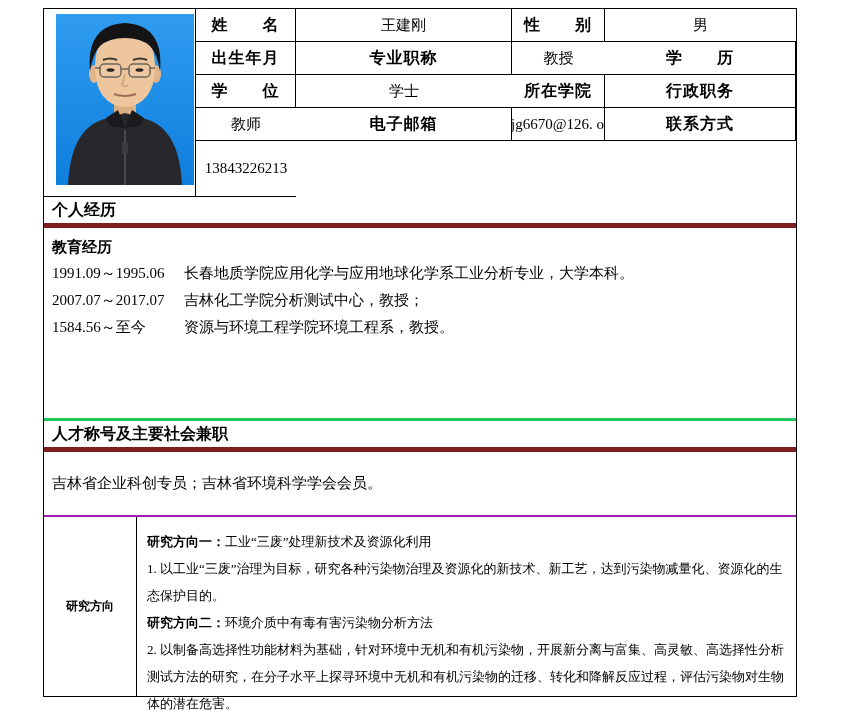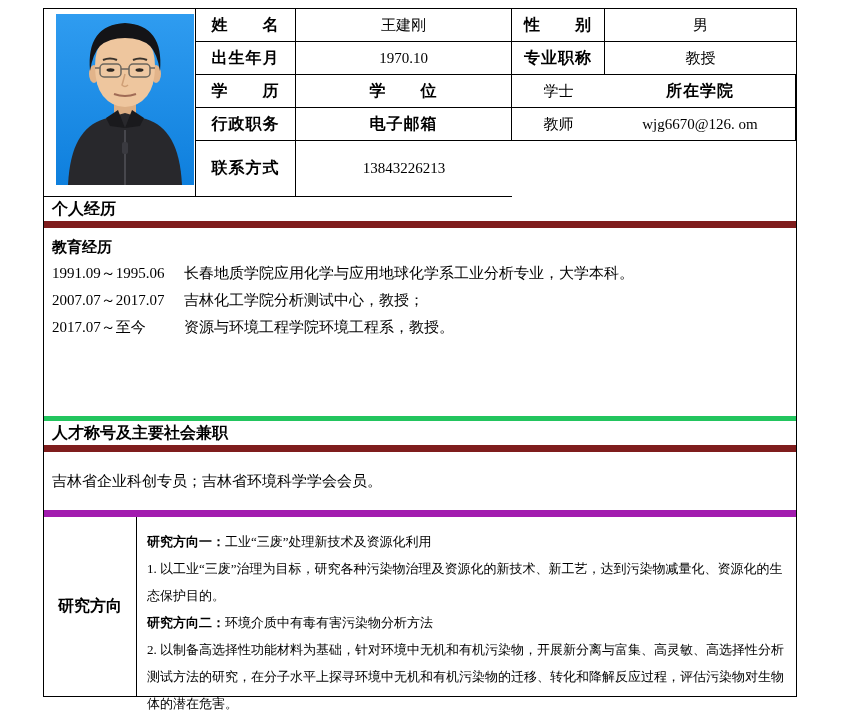--- a/index.html
+++ b/index.html
@@ -27,46 +27,46 @@
   }
   .cell.lastcol { border-right:none; }
   .photo-cell { grid-row:1 / span 5; padding:5px 0 12px 12px; justify-content:flex-start; align-items:flex-start; }
   .flabel {
     font-family:"Liberation Sans","DejaVu Sans",sans-serif;
     font-weight:700; font-size:16px; letter-spacing:1px;
   }
   .fvalue { font-size:15px; }
   
   .sec-header {
-    height:31px; border-bottom:7px solid #7f1d1d;
+    height:31px; border-bottom:5px solid #7f1d1d;
     display:flex; align-items:center; padding-left:8px;
     font-family:"Liberation Sans","DejaVu Sans",sans-serif;
     font-weight:700; font-size:16px;
   }
   .exp-body {
-    height:193px; border-bottom:5px solid #22c55e;
+    height:193px; border-bottom:3px solid #22c55e;
     padding:5px 10px 0 8px; font-size:15px; line-height:27px;
   }
   .sub-h {
     font-family:"Liberation Sans","DejaVu Sans",sans-serif;
     font-weight:700; font-size:15px;
   }
   .exp-line { display:flex; }
   .exp-line .period { width:132px; flex:0 0 auto; }
   .exp-line .detail { flex:1; }
   .talent-body {
-    height:65px; border-bottom:7px solid #a21caf;
+    height:65px; border-bottom:2px solid #a21caf;
     display:flex; align-items:center; padding:0 10px 0 8px; font-size:15px;
   }
   .research-row { display:flex; height:179px; }
   .research-label {
     width:93px; flex:0 0 auto; border-right:1px solid #000;
     display:flex; align-items:center; justify-content:center;
     font-family:"Liberation Sans","DejaVu Sans",sans-serif;
-    font-weight:700; font-size:16px;
+    font-weight:700; font-size:12px;
   }
   .research-content {
     flex:1; padding:11px 12px 0 10px; font-size:13px; line-height:27px;
   }
   .r-head .bold-head {
     font-family:"Liberation Sans","DejaVu Sans",sans-serif;
     font-weight:700;
   }
   p { margin:0; }
 </style>
@@ -124,51 +124,50 @@
           <path d="M58 80 Q69 84 80 80" stroke="#a06b55" stroke-width="2" fill="none"></path>
         </svg>
       </div>
 
       <div class="cell flabel">姓　　名</div>
       <div class="cell fvalue">王建刚</div>
       <div class="cell flabel">性　　别</div>
       <div class="cell fvalue lastcol">男</div>
 
       <div class="cell flabel">出生年月</div>
-      <div class="cell fvalue">1970.10</div>
       <div class="cell flabel">专业职称</div>
       <div class="cell fvalue lastcol">教授</div>
 
       <div class="cell flabel">学　　历</div>
       <div class="cell flabel">学　　位</div>
       <div class="cell fvalue lastcol">学士</div>
 
       <div class="cell flabel">所在学院</div>
       <div class="cell flabel">行政职务</div>
+      <div class="cell fvalue lastcol">教师</div>
+
       <div class="cell flabel">电子邮箱</div>
-
-      <div class="cell fvalue lastcol">教师</div>
       <div class="cell fvalue">wjg6670@126. om</div>
       <div class="cell flabel">联系方式</div>
       <div class="cell fvalue lastcol">13843226213</div>
     </div>
 
     <div class="sec-header">个人经历</div>
     <div class="exp-body">
       <div class="sub-h">教育经历</div>
       <div class="exp-line">
         <span class="period">1991.09～1995.06</span>
         <span class="detail">长春地质学院应用化学与应用地球化学系工业分析专业，大学本科。</span>
       </div>
       <div class="exp-line">
         <span class="period">2007.07～2017.07</span>
         <span class="detail">吉林化工学院分析测试中心，教授；</span>
       </div>
       <div class="exp-line">
-        <span class="period">2017.07～至今</span>
+        <span class="period">1584.56～至今</span>
         <span class="detail">资源与环境工程学院环境工程系，教授。</span>
       </div>
     </div>
 
     <div class="sec-header">人才称号及主要社会兼职</div>
     <div class="talent-body">
       <span>吉林省企业科创专员；吉林省环境科学学会会员。</span>
     </div>
 
     <div class="research-row">

